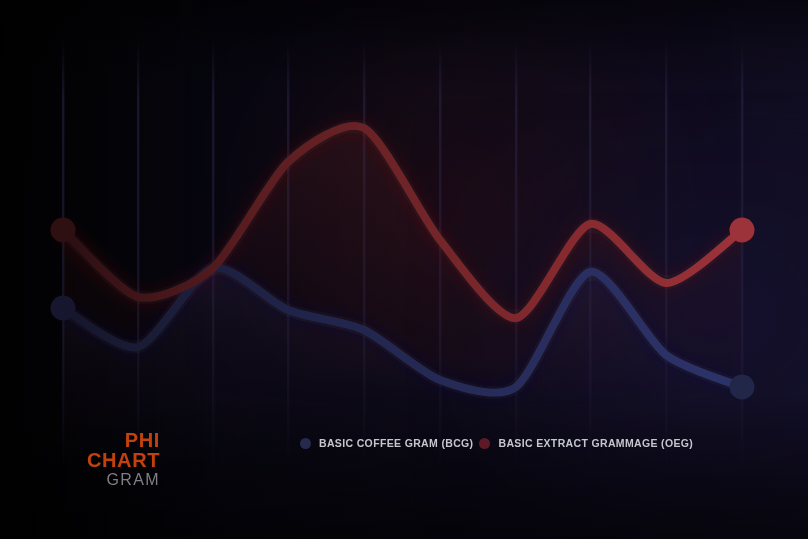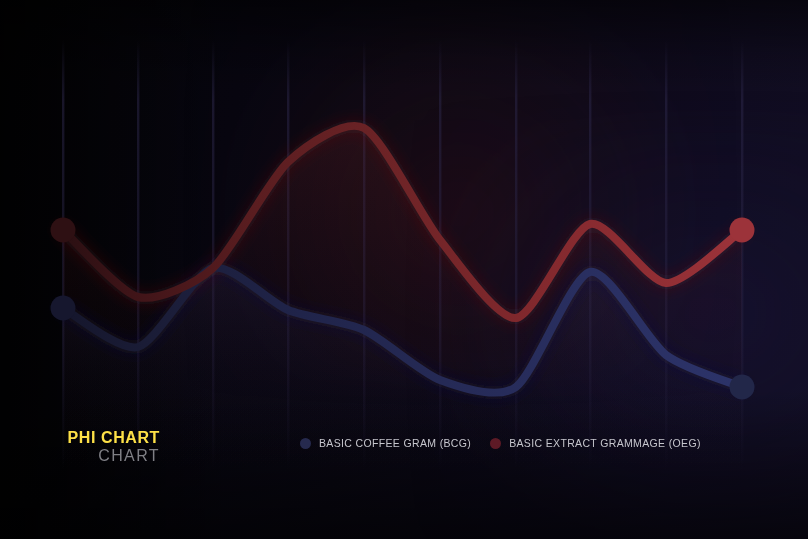--- a/index.html
+++ b/index.html
@@ -89,41 +89,42 @@
     position: absolute;
     left: 52px;
     top: 430px;
     width: 108px;
     text-align: right;
     line-height: 1.0;
     user-select: none;
   }
   .brand-main {
     display: block;
-    font-size: 16px;
+    font-size: 20px;
     font-weight: 700;
     letter-spacing: 0.6px;
-    color: #fde047;
+    color: #c2410c;
   }
   .brand-sub {
     display: block;
     margin-top: 2px;
     font-size: 16px;
     font-weight: 400;
     letter-spacing: 1.4px;
     color: #7f7f85;
   }
 
   .legend {
     position: absolute;
     left: 300px;
     top: 437px;
     display: flex;
     align-items: flex-end;
-    gap: 19px;
+    gap: 6px;
+    font-weight: bold;
   }
   .legend-item {
     display: flex;
     align-items: center;
     gap: 8px;
   }
   .legend-dot {
     width: 11px;
     height: 11px;
     border-radius: 50%;
@@ -231,21 +232,21 @@
     <g id="series-markers">
         <circle cx="63" cy="308" r="12.5" fill="#16172e"></circle>
         <circle cx="742" cy="387" r="12.5" fill="#222749"></circle>
         <circle cx="63" cy="230" r="12.5" fill="#2e1013"></circle>
         <circle cx="742" cy="230" r="12.5" fill="#9c333a"></circle>
       </g>
   </svg>
 
   <div class="brand">
     <span class="brand-main">PHI CHART</span>
-    <span class="brand-sub">CHART</span>
+    <span class="brand-sub">GRAM</span>
   </div>
 
   <div class="legend">
     <div class="legend-item">
       <span class="legend-dot" style="background:#262a4e"></span>
       <span class="legend-label">BASIC COFFEE GRAM (BCG)</span>
     </div>
     <div class="legend-item">
       <span class="legend-dot" style="background:#5d1a26"></span>
       <span class="legend-label">BASIC EXTRACT GRAMMAGE (OEG)</span>

